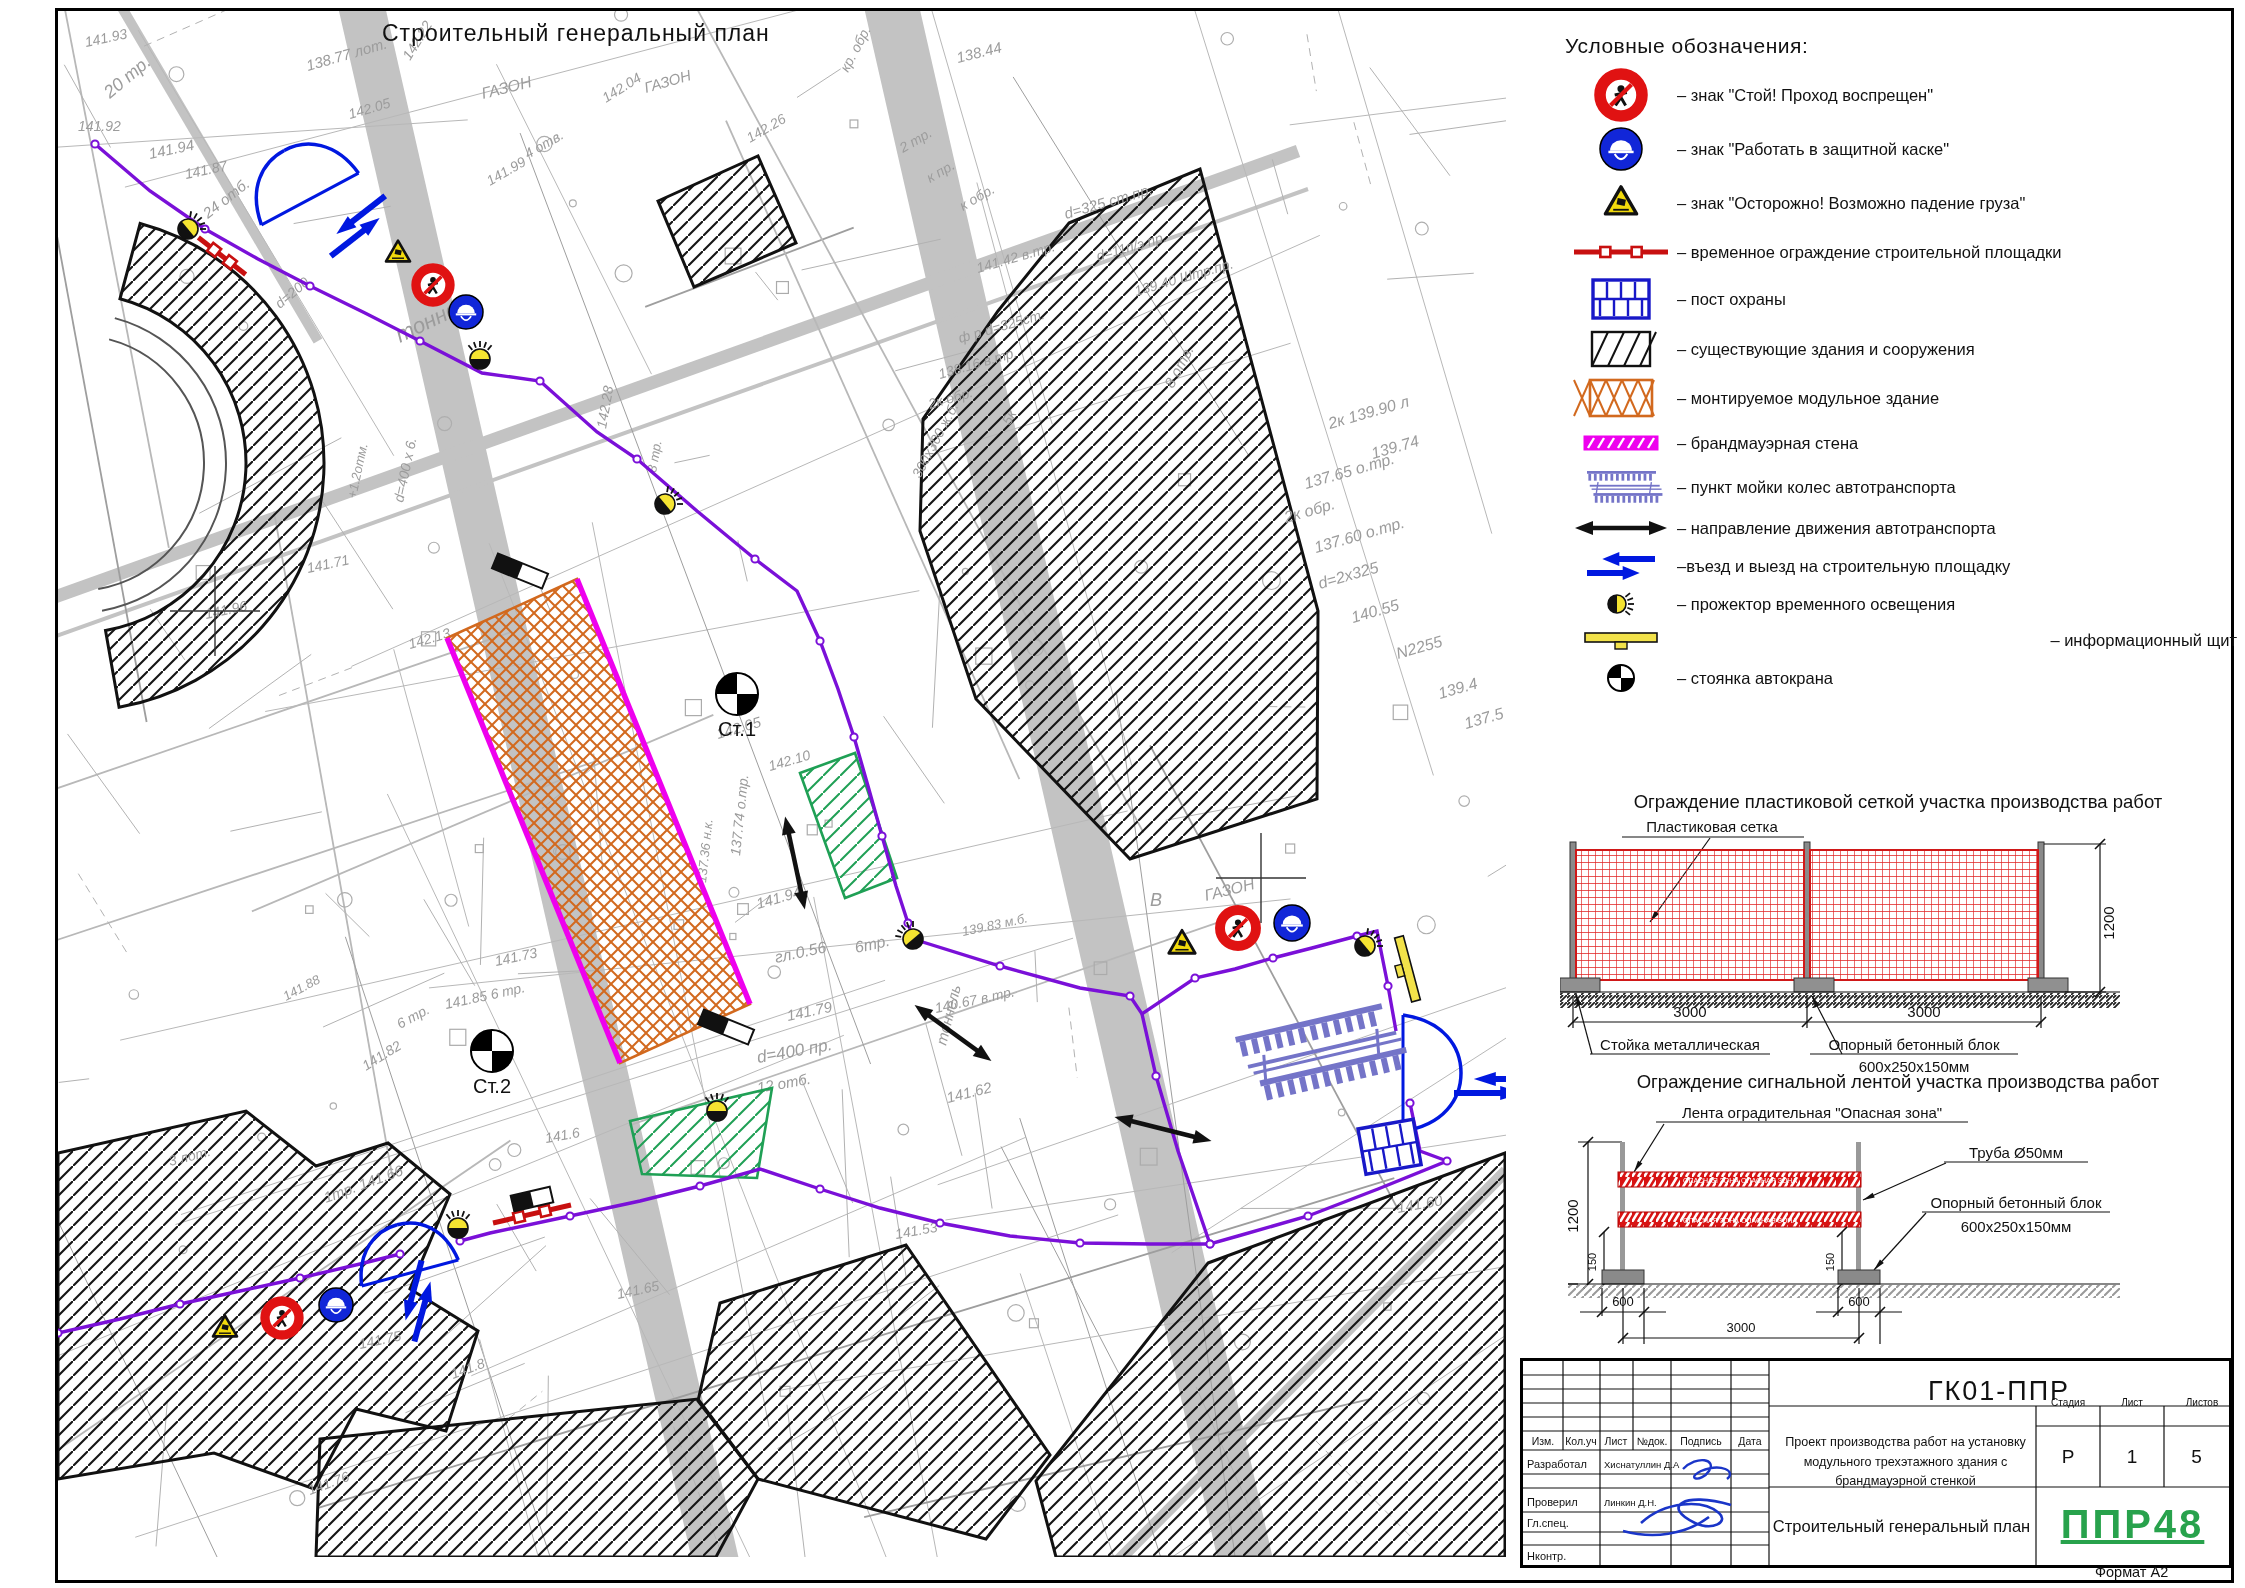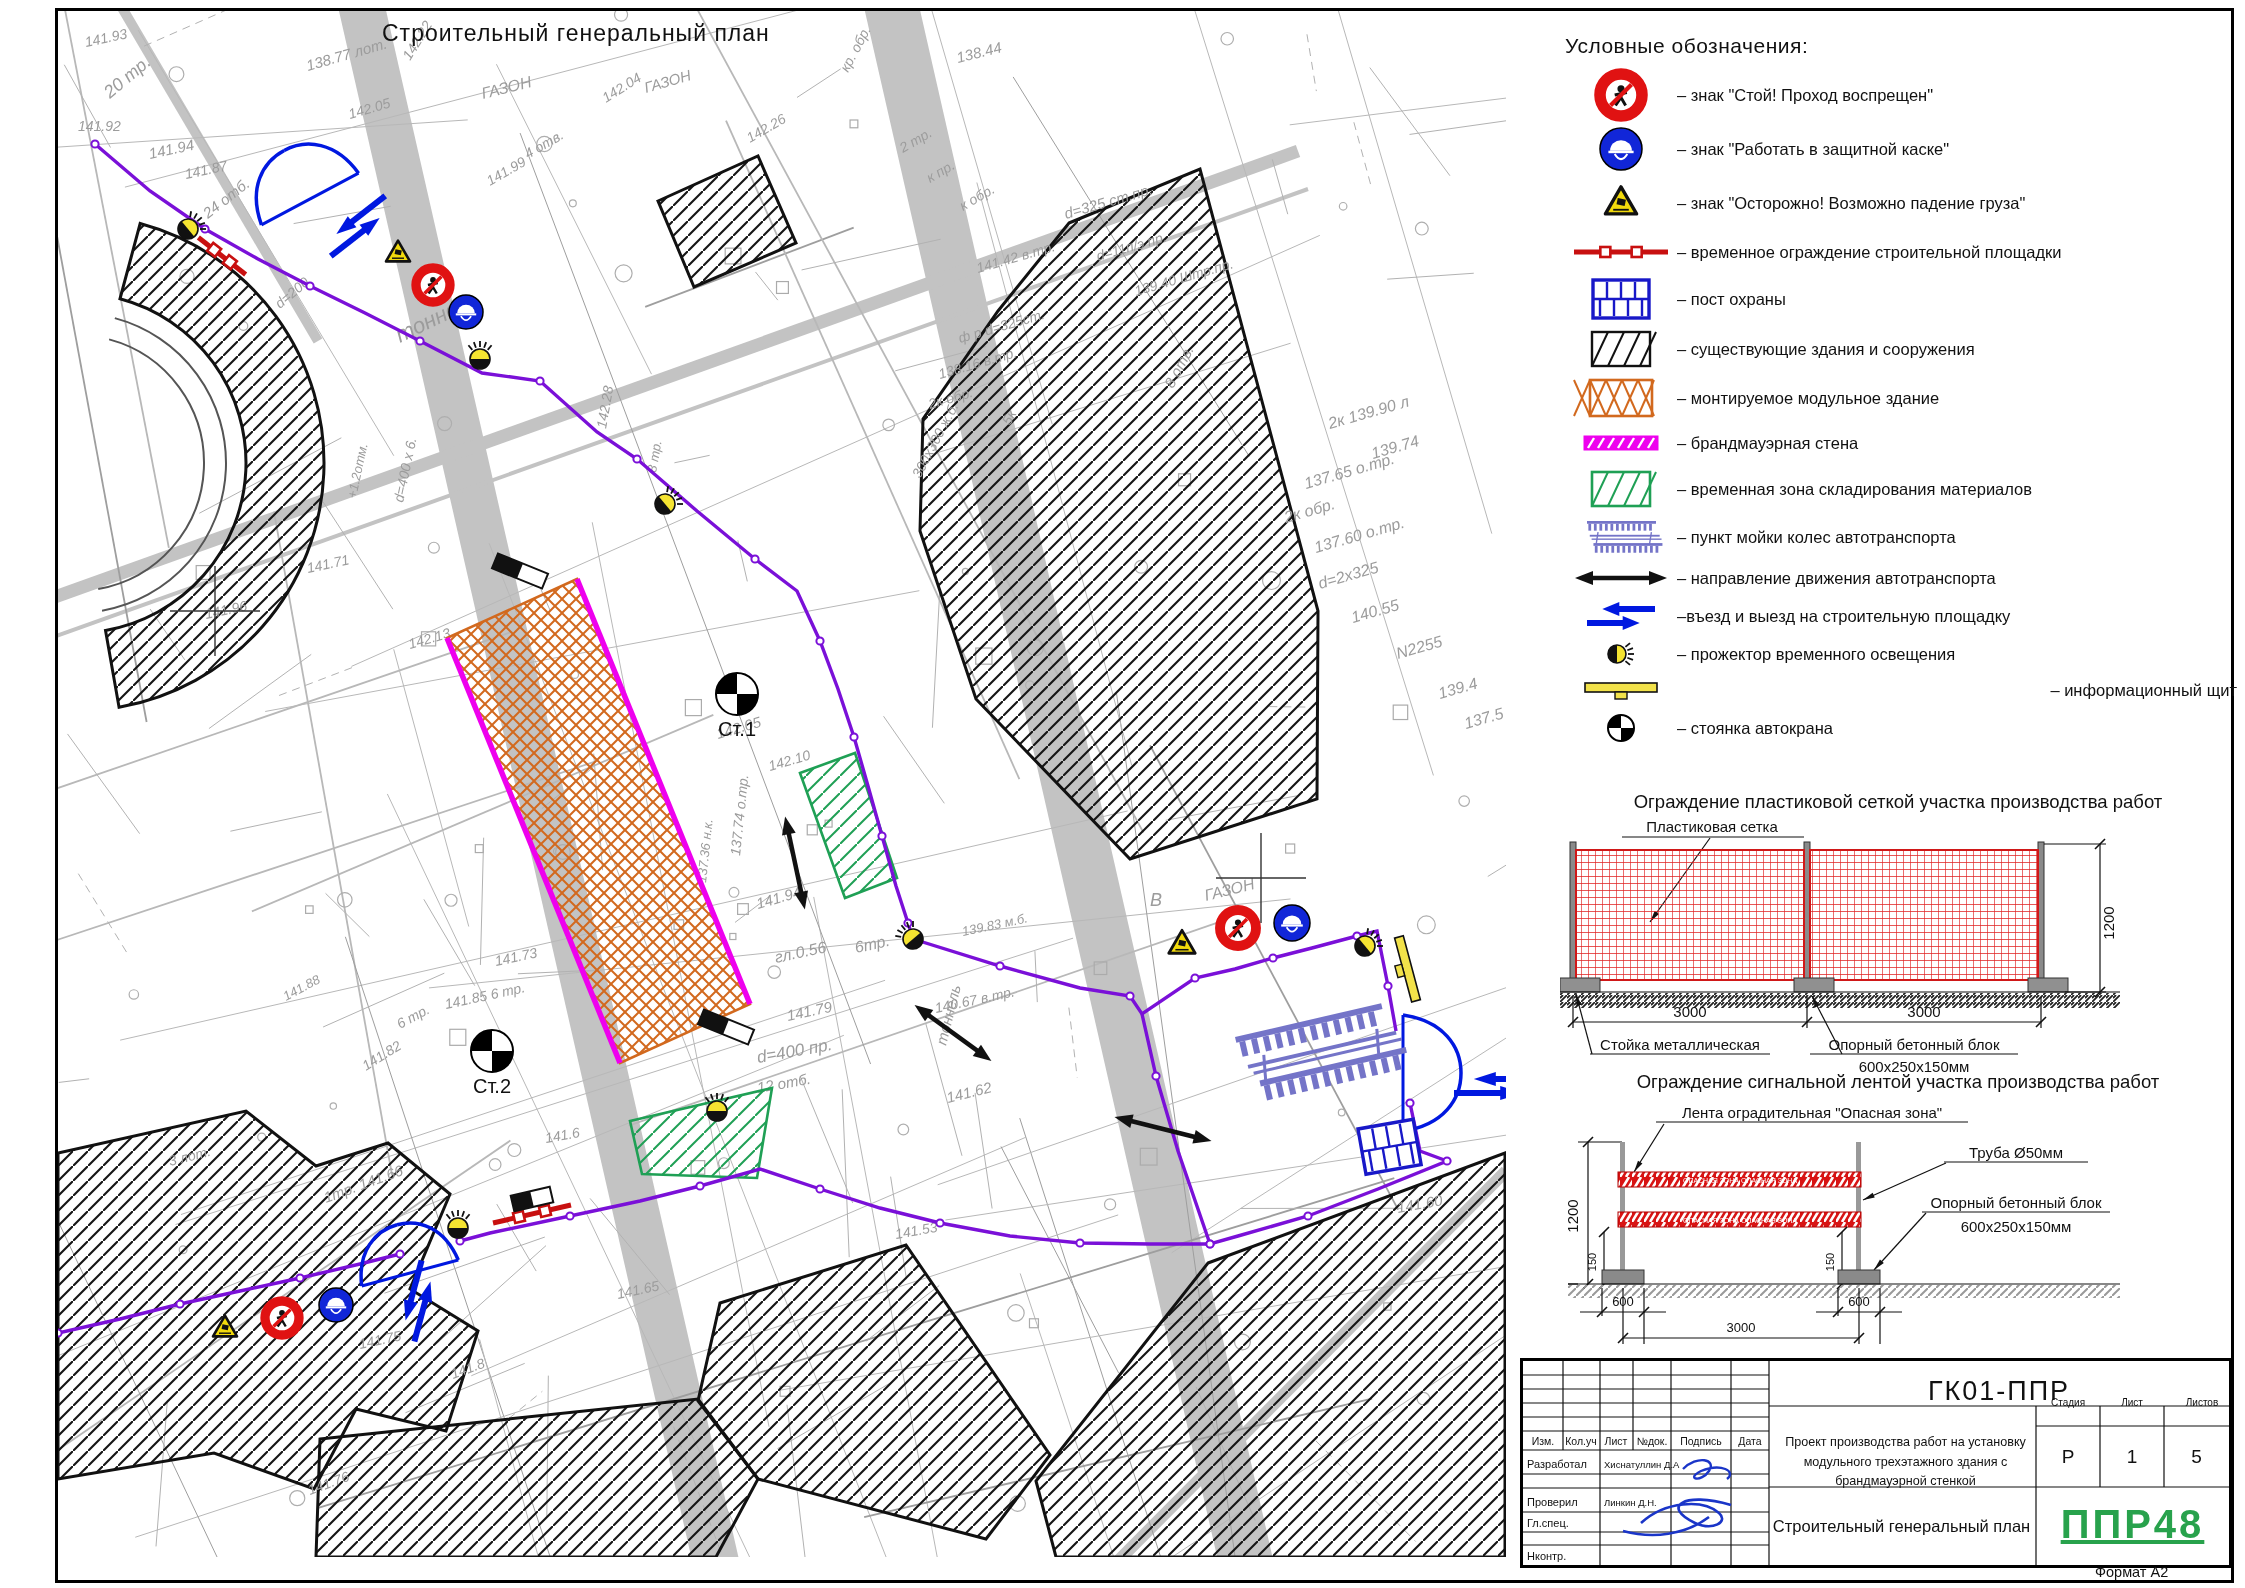--- a/index.html
+++ b/index.html
@@ -738,32 +738,20 @@
               <line x1="32" y1="26" x2="38" y2="16" stroke="#fff" stroke-width="2.4"></line>
               <line x1="42" y1="26" x2="48" y2="16" stroke="#fff" stroke-width="2.4"></line>
               <line x1="52" y1="26" x2="58" y2="16" stroke="#fff" stroke-width="2.4"></line>
               <line x1="62" y1="26" x2="68" y2="16" stroke="#fff" stroke-width="2.4"></line>
               <line x1="72" y1="26" x2="78" y2="16" stroke="#fff" stroke-width="2.4"></line>
               <line x1="82" y1="26" x2="88" y2="16" stroke="#fff" stroke-width="2.4"></line>
             </svg>
           </div>
           <div class="legend-label">– брандмауэрная стена</div>
         </div>
-        <div class="legend-row" style="height: 50px;">
-          <div class="legend-icon">
-            <svg width="110" height="50" viewBox="0 0 110 50">
-              <rect x="26" y="8" width="58" height="34" fill="#fff" stroke="#1fa055" stroke-width="2.6"></rect>
-              <line x1="26" y1="42" x2="42" y2="8" stroke="#1fa055" stroke-width="2"></line>
-              <line x1="42" y1="42" x2="58" y2="8" stroke="#1fa055" stroke-width="2"></line>
-              <line x1="58" y1="42" x2="74" y2="8" stroke="#1fa055" stroke-width="2"></line>
-              <line x1="74" y1="42" x2="90" y2="8" stroke="#1fa055" stroke-width="2"></line>
-            </svg>
-          </div>
-          <div class="legend-label">– временная зона складирования материалов</div>
-        </div>
         <div class="legend-row" style="height: 46px;">
           <div class="legend-icon">
             <svg width="110" height="46" viewBox="0 0 110 46">
               <g transform="translate(21,7) rotate(0) scale(0.46)">
                 <rect x="0" y="0" width="150" height="6" fill="#7474c8"></rect>
                 <rect x="3" y="6" width="6" height="15" fill="#7474c8"></rect>
                 <rect x="15" y="6" width="6" height="15" fill="#7474c8"></rect>
                 <rect x="27" y="6" width="6" height="15" fill="#7474c8"></rect>
                 <rect x="39" y="6" width="6" height="15" fill="#7474c8"></rect>
                 <rect x="51" y="6" width="6" height="15" fill="#7474c8"></rect>

